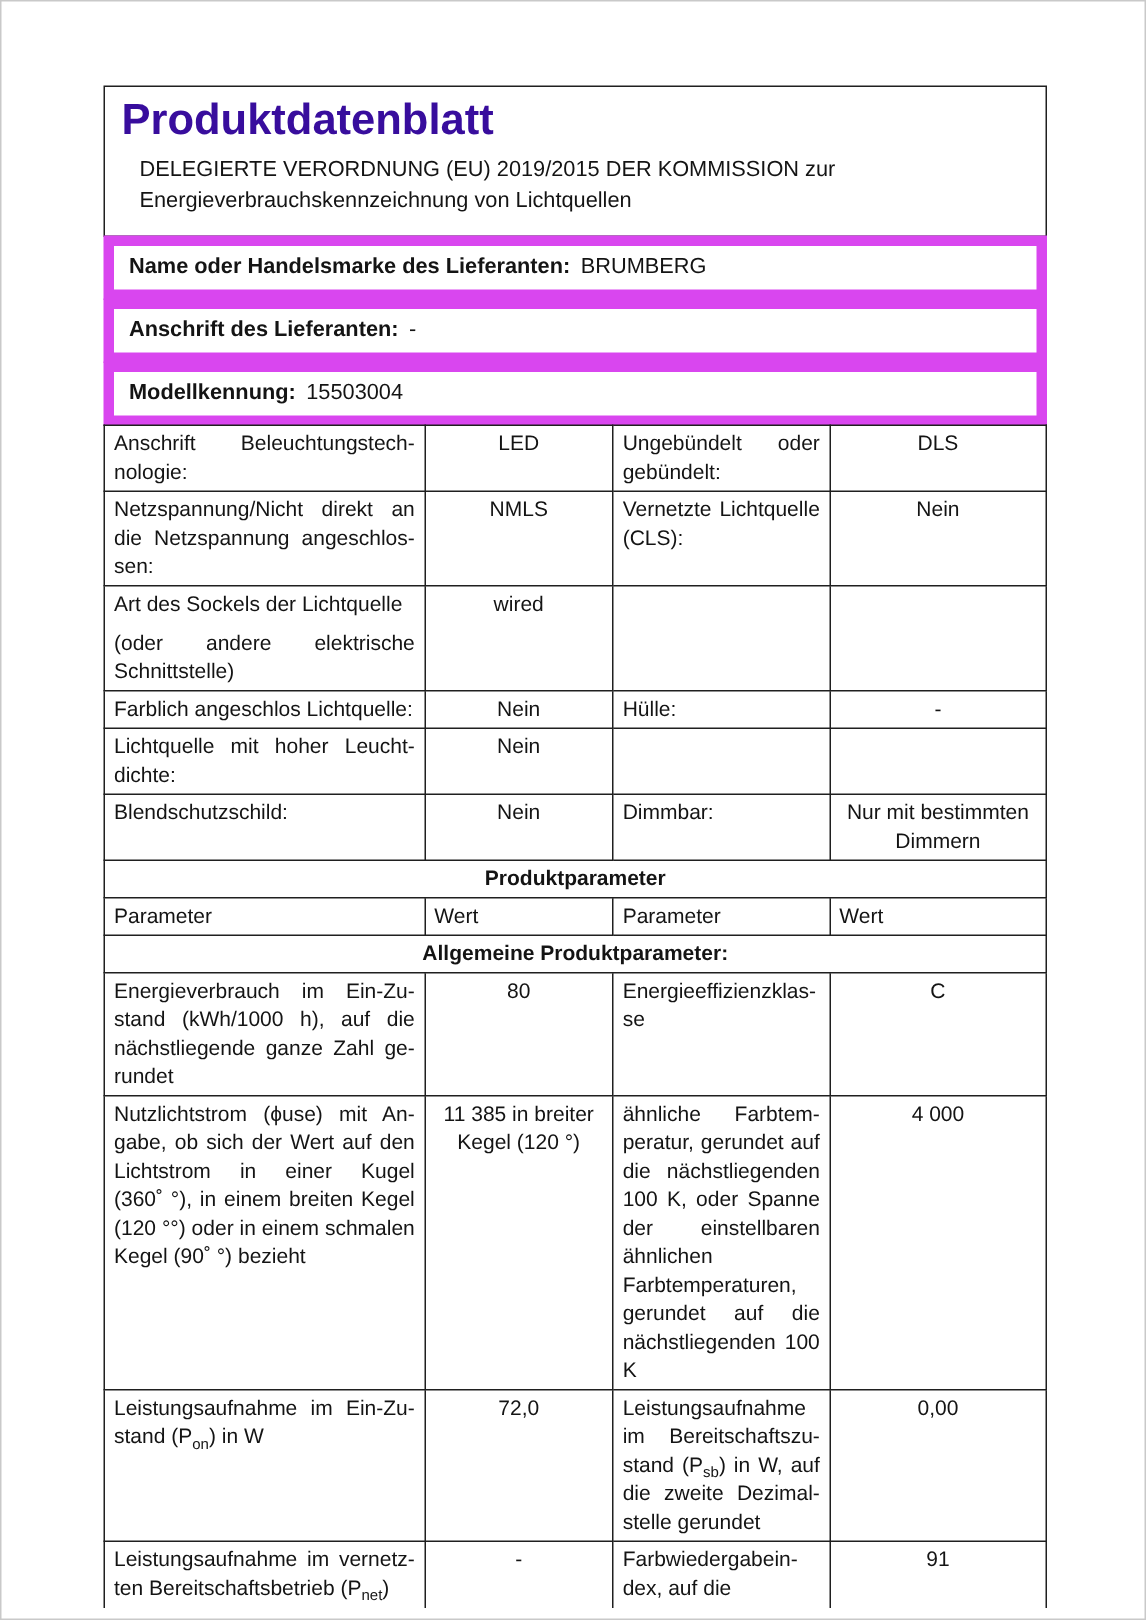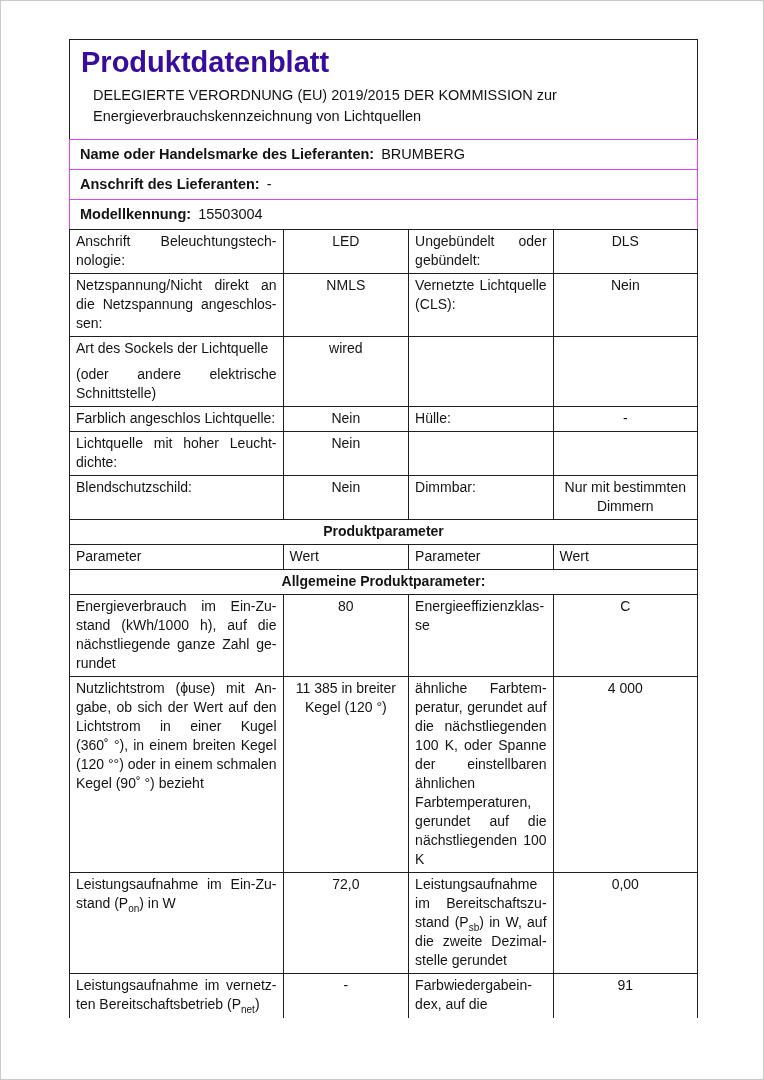--- a/index.html
+++ b/index.html
@@ -12,21 +12,21 @@
   }
   .page {
     position: absolute; left: 0; top: 0;
     width: 764px; height: 1080px;
     box-sizing: border-box;
     border: 1px solid #c9c9c9;
     background: #ffffff;
     overflow: hidden;
   }
   .sheet {
-    position: absolute; left: 68px; top: 38px;
+    position: absolute; left: 68px; top: 56px;
     width: 629px;
   }
   
   .title-box {
     border: 1px solid #1f1f1f;
     box-sizing: border-box;
     padding: 4px 11px 12px;
   }
   .title-box h1 {
     margin: 0;
@@ -37,21 +37,21 @@
     letter-spacing: 0px;
   }
   .subtitle {
     margin: 5px 0 0 12px;
     font-size: 14.5px;
     line-height: 21px;
     white-space: pre-line;
   }
   
   .info-row {
-    border: 1px solid #d946ef;
+    border: 7px solid #d946ef;
     margin-top: -1px;
     padding: 4px 10px 5px;
     font-size: 14.5px;
     line-height: 20px;
   }
   .info-row .lbl { font-weight: bold; }
   .info-row .val { margin-left: 7px; font-weight: normal; }
   
   table.params {
     width: 100%;

